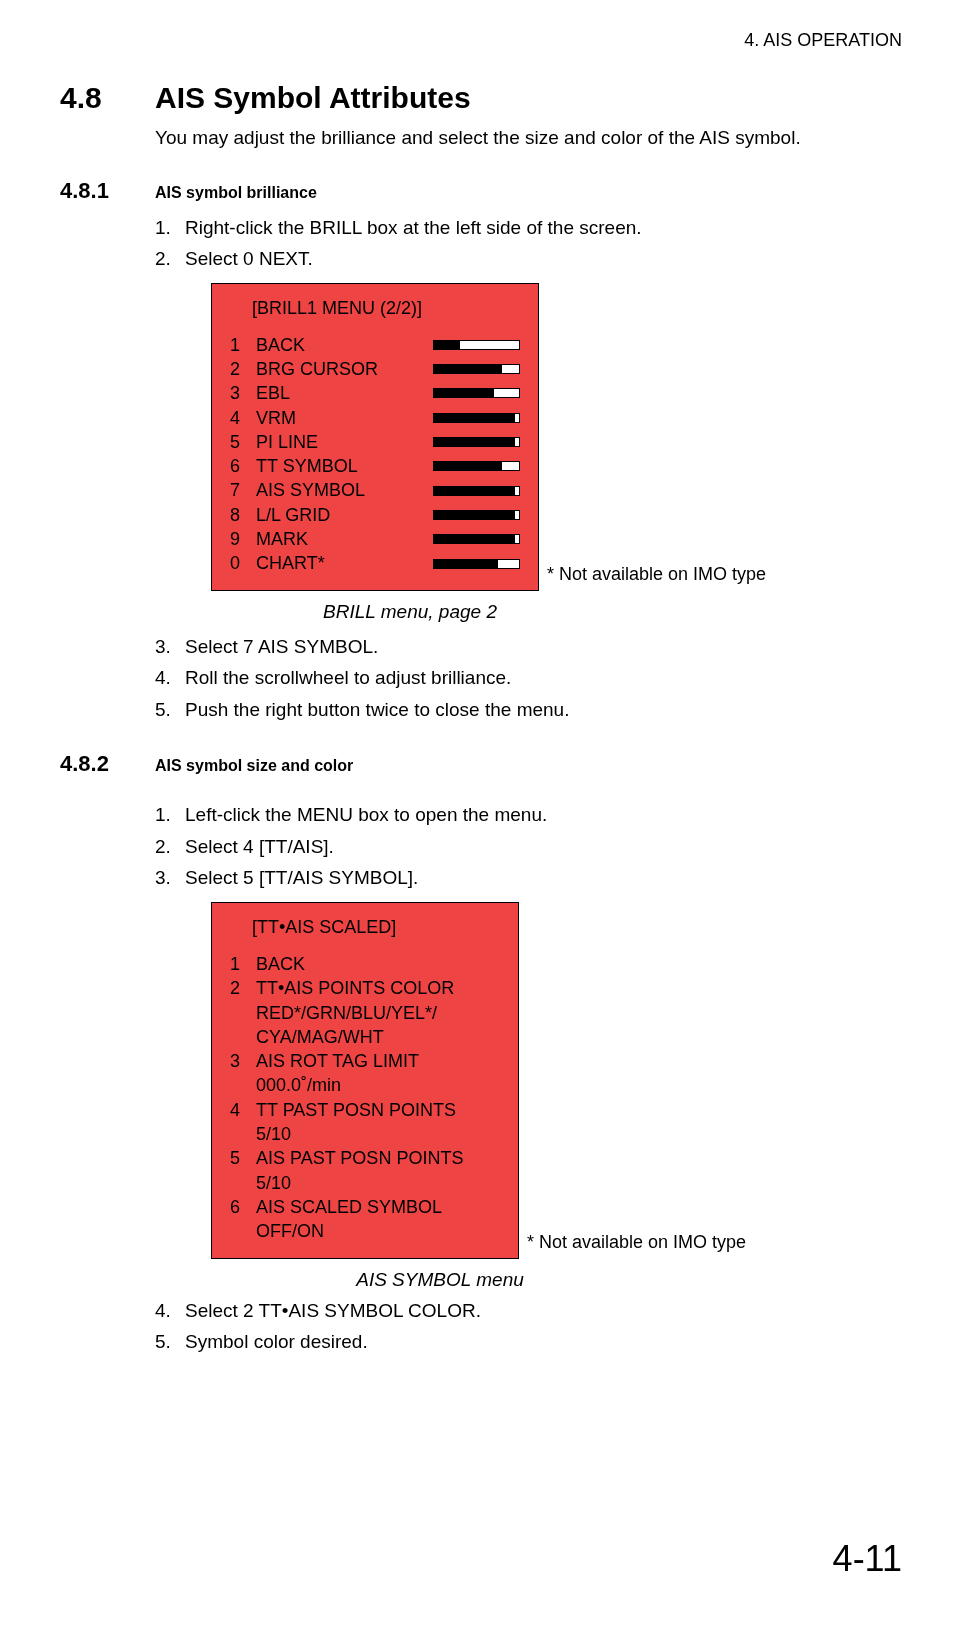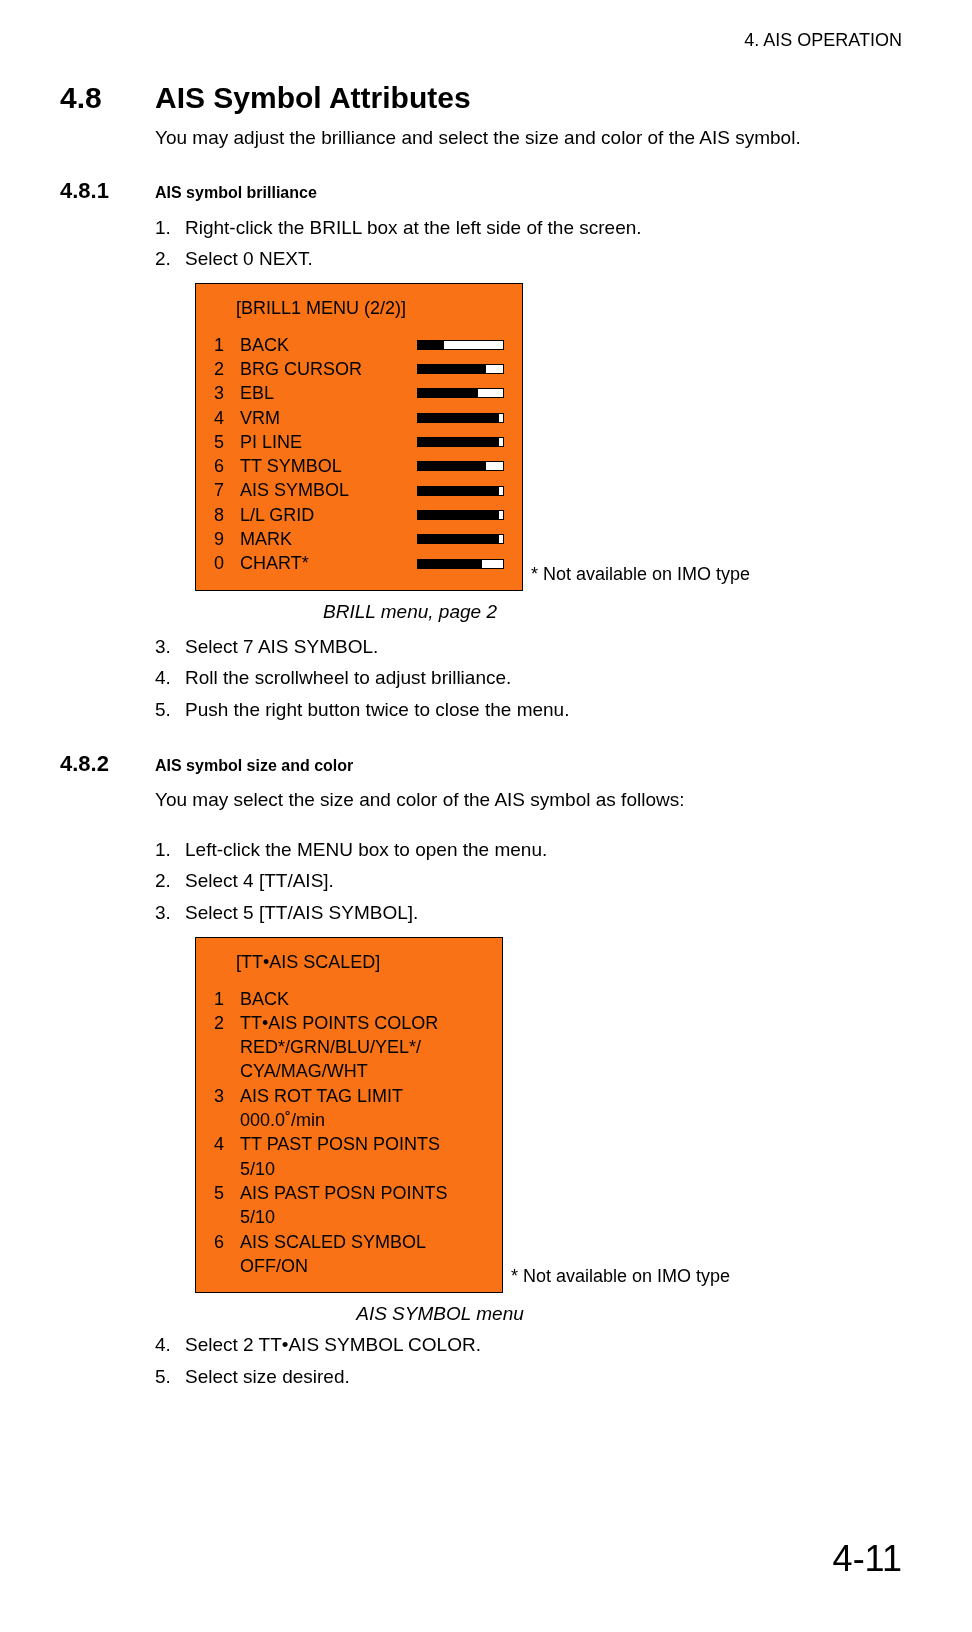--- a/index.html
+++ b/index.html
@@ -71,21 +71,22 @@
     margin-bottom: 10px;
     display: flex;
     align-items: flex-end;
     gap: 8px;
   }
   .menu-box {
     border: 1px solid #000;
     padding: 14px 18px 14px 18px;
     font-size: 18px;
     font-family: Arial, Helvetica, sans-serif;
-    background: #f97316;
+    background: #ef4444;
+    margin-left: 16px;
   }
   .menu-title {
     margin-left: 22px;
     margin-bottom: 14px;
   }
   .menu-row {
     display: flex;
     align-items: center;
     gap: 10px;
     line-height: 1.35;
@@ -268,21 +269,20 @@
         <div>Push the right button twice to close the menu.</div>
       </div>
   </div>
 
   <div style="height:24px"></div>
 
   <div class="section-row">
     <div class="sec-num-2">4.8.2</div>
     <div class="sec-title-2">AIS symbol size and color</div>
   </div>
-  <div class="body-text">You may select the size and color of the AIS symbol as follows:</div>
 
   <div style="height:14px"></div>
   <div class="ol">
     <div class="ol-item">
         <div class="ol-num">1.</div>
         <div>Left-click the MENU box to open the menu.</div>
       </div>
     <div class="ol-item">
         <div class="ol-num">2.</div>
         <div>Select 4 [TT/AIS].</div>
@@ -335,18 +335,18 @@
       <div class="caption" style="text-align:center; margin-left:60px;">AIS SYMBOL menu</div>
     </div>
 
   <div class="ol" style="margin-top:6px">
     <div class="ol-item">
         <div class="ol-num">4.</div>
         <div>Select 2 TT•AIS SYMBOL COLOR.</div>
       </div>
     <div class="ol-item">
         <div class="ol-num">5.</div>
-        <div>Select size desired.</div>
+        <div>Symbol color desired.</div>
       </div>
   </div>
 
   <div class="page-num">4-11</div>
 </div>
 
 </body></html>

